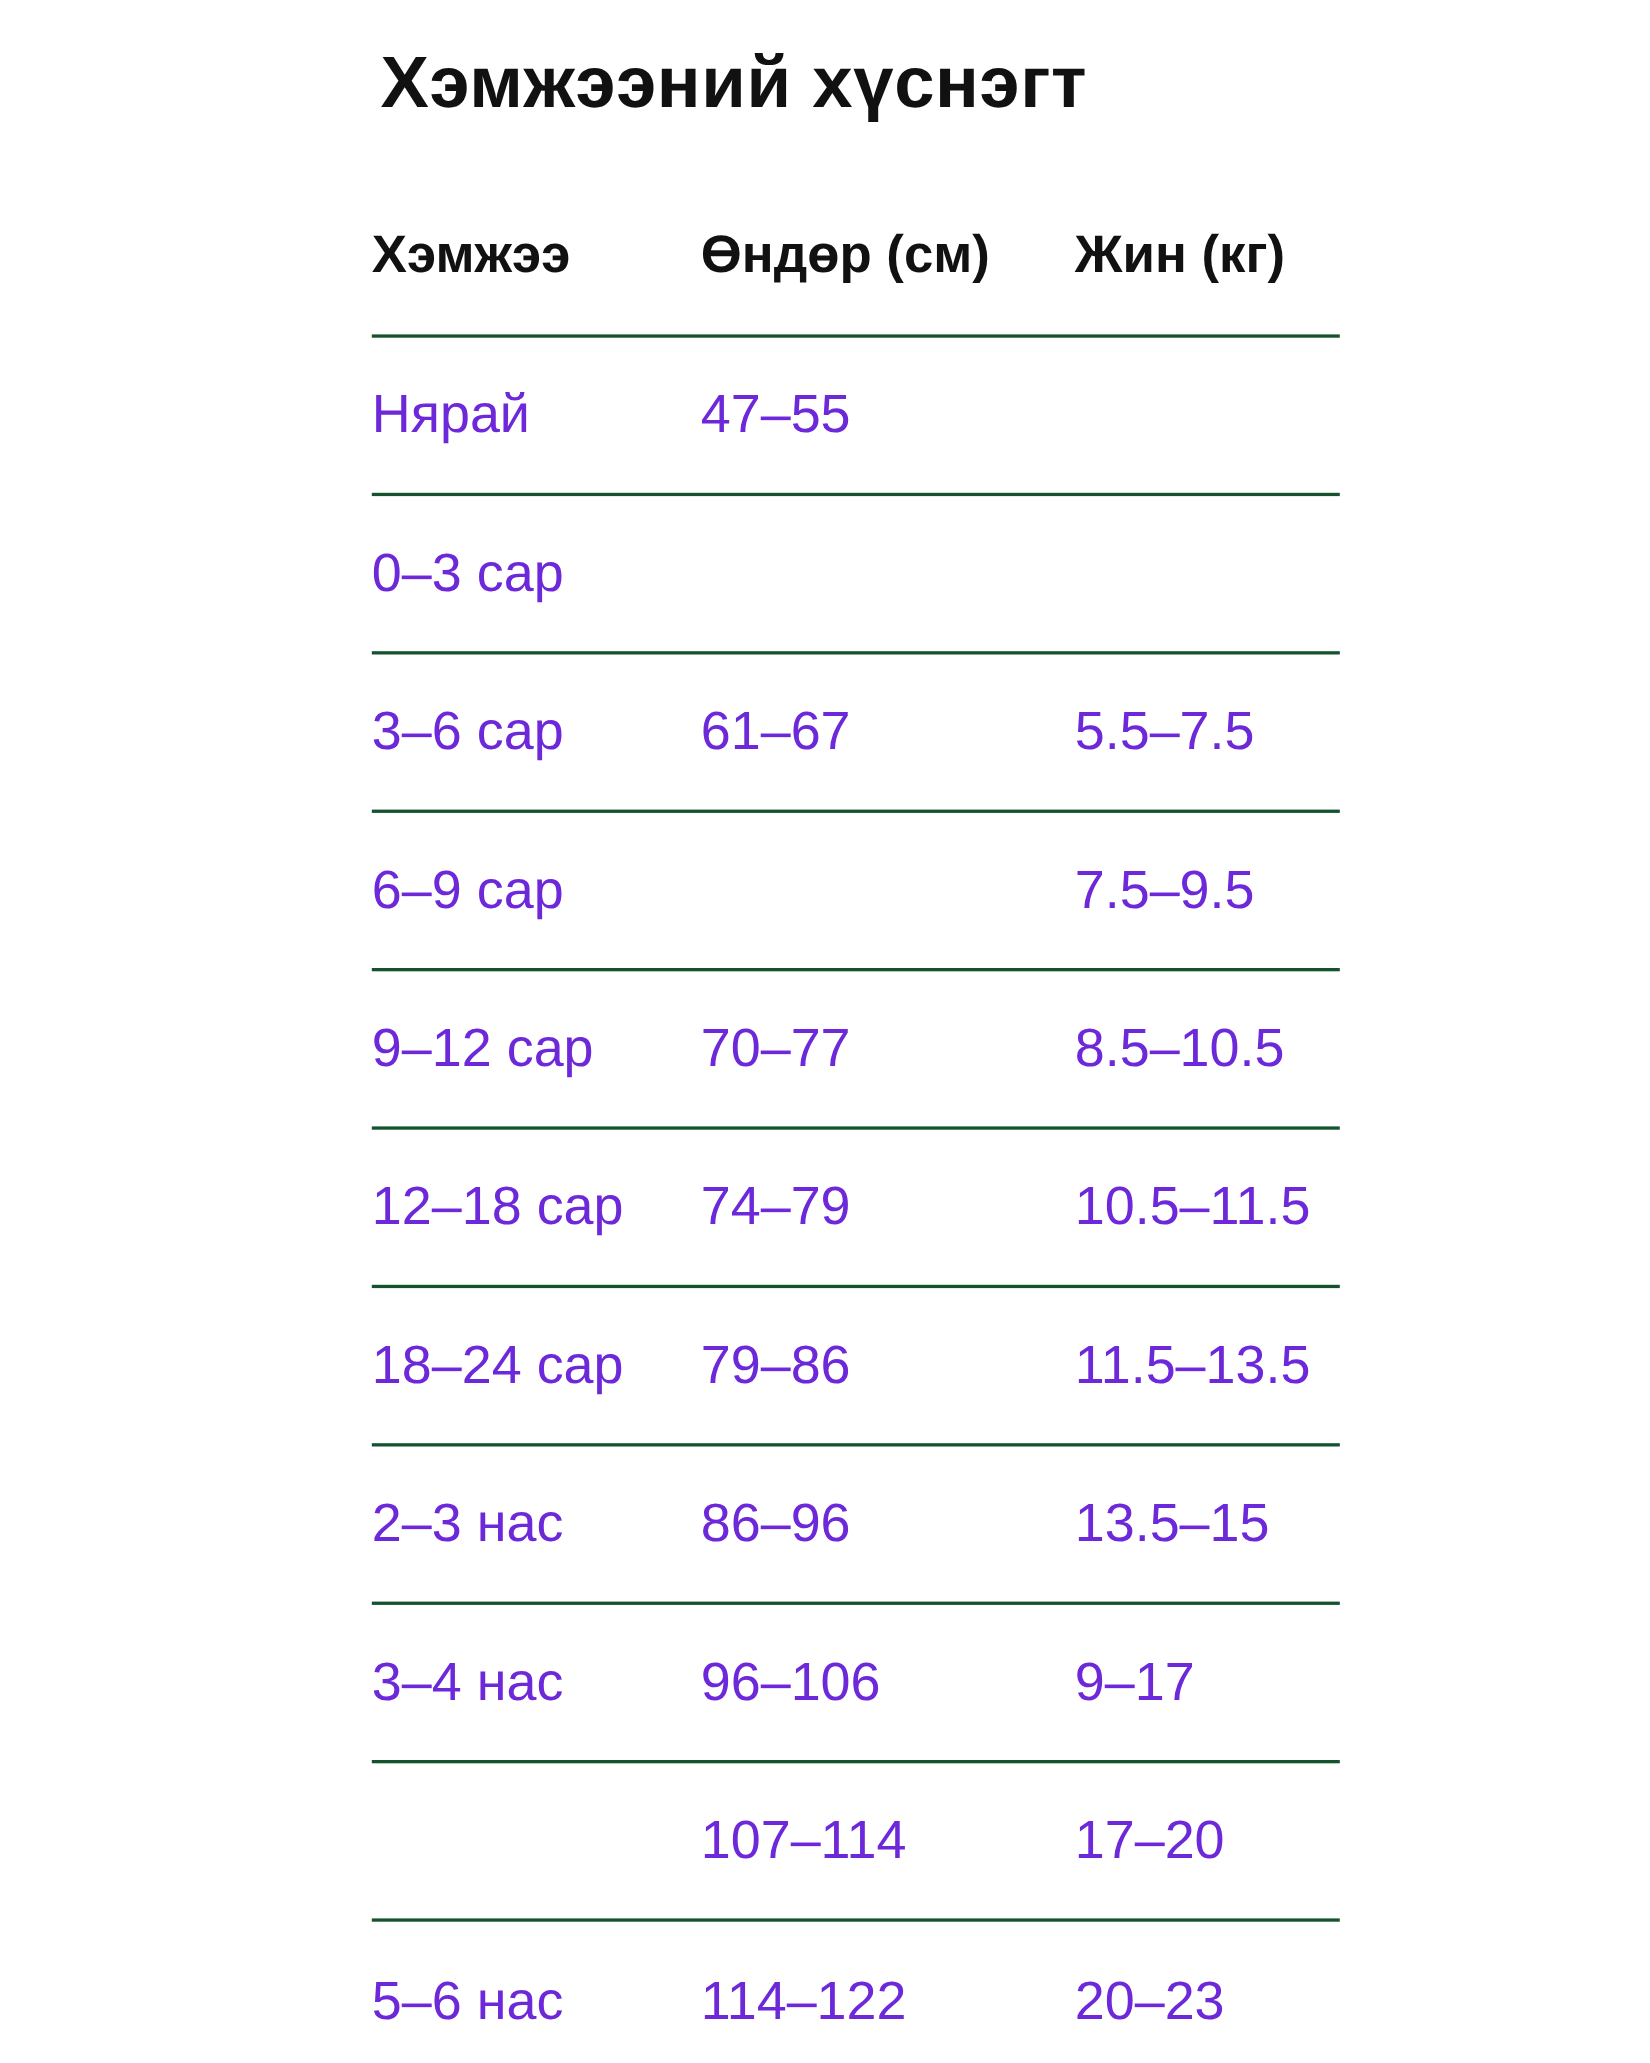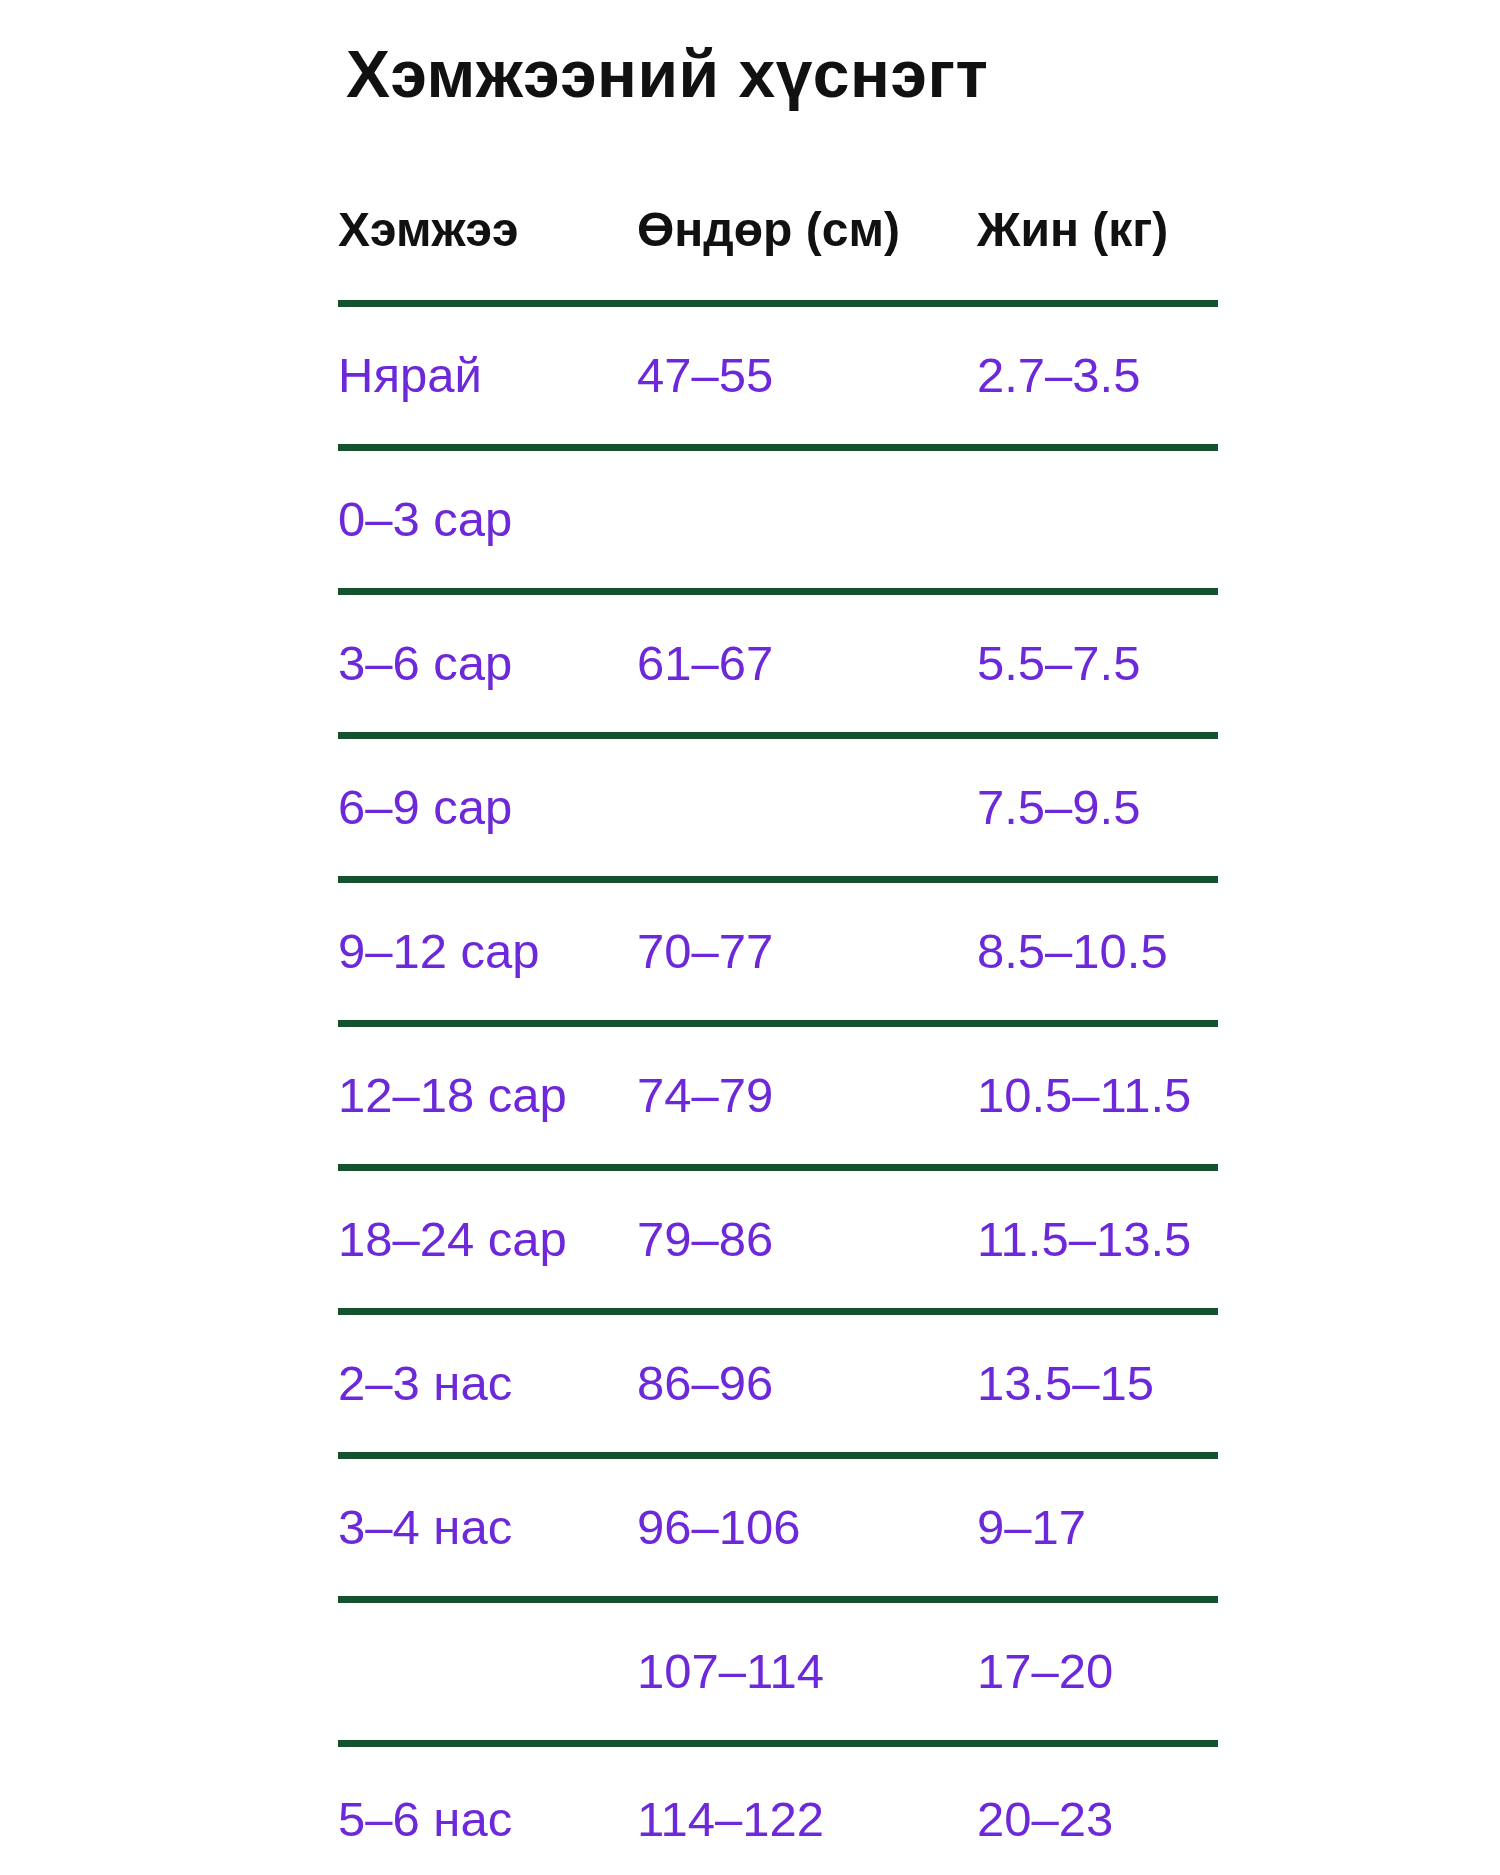--- a/index.html
+++ b/index.html
@@ -35,21 +35,21 @@
     }
     .table {
       position: absolute;
       left: 0;
       top: 160px;
       width: 880px;
     }
     .row {
       position: relative;
       height: 144px;
-      border-bottom: 7px solid #14532d;
+      border-bottom: 3px solid #14532d;
       box-sizing: border-box;
     }
     .row.header {
       height: 147px;
     }
     .row:last-child {
       border-bottom: none;
     }
     .cell {
       position: absolute;
@@ -81,21 +81,20 @@
   <div class="table">
     <div class="row header">
       <div class="cell c1">Хэмжээ</div>
       <div class="cell c2">Өндөр (см)</div>
       <div class="cell c3">Жин (кг)</div>
     </div>
 
     <div class="row">
       <div class="cell c1">Нярай</div>
       <div class="cell c2">47–55</div>
-      <div class="cell c3">2.7–3.5</div>
     </div>
     <div class="row">
       <div class="cell c1">0–3 сар</div>
     </div>
     <div class="row">
       <div class="cell c1">3–6 сар</div>
       <div class="cell c2">61–67</div>
       <div class="cell c3">5.5–7.5</div>
     </div>
     <div class="row">

